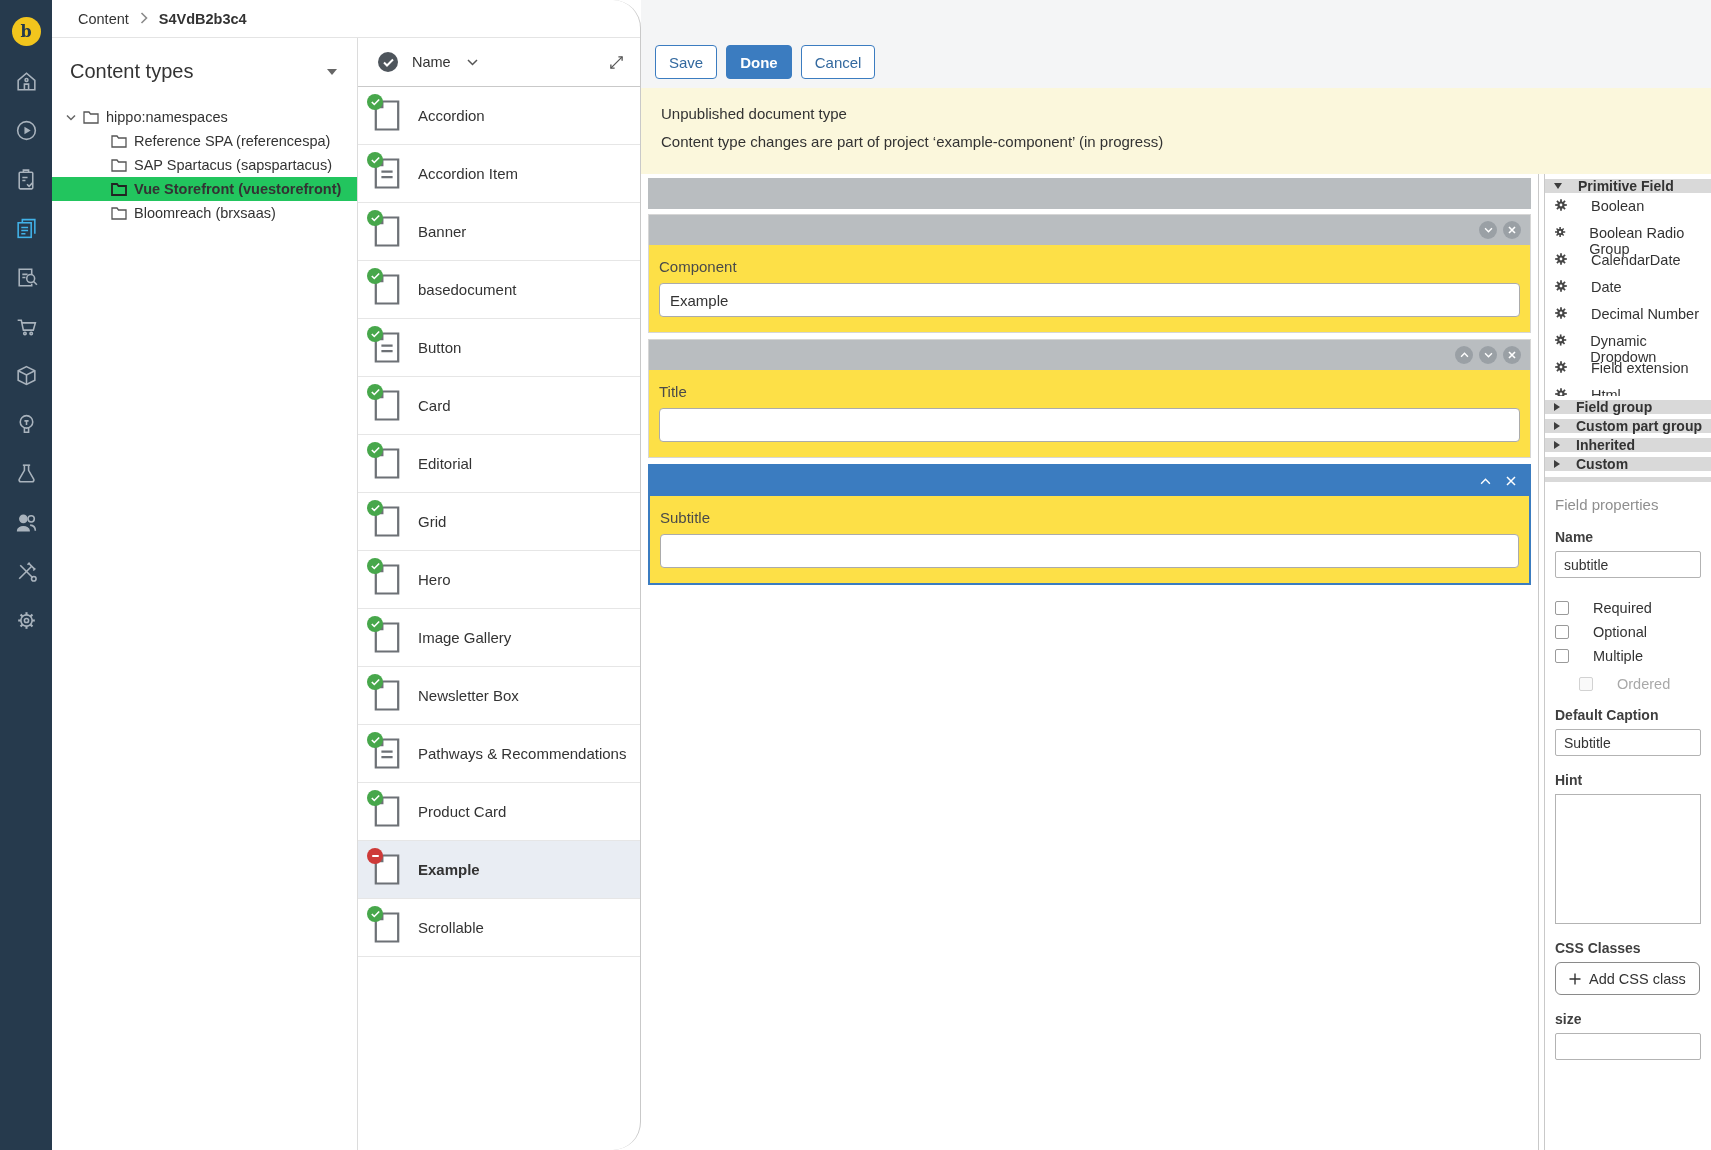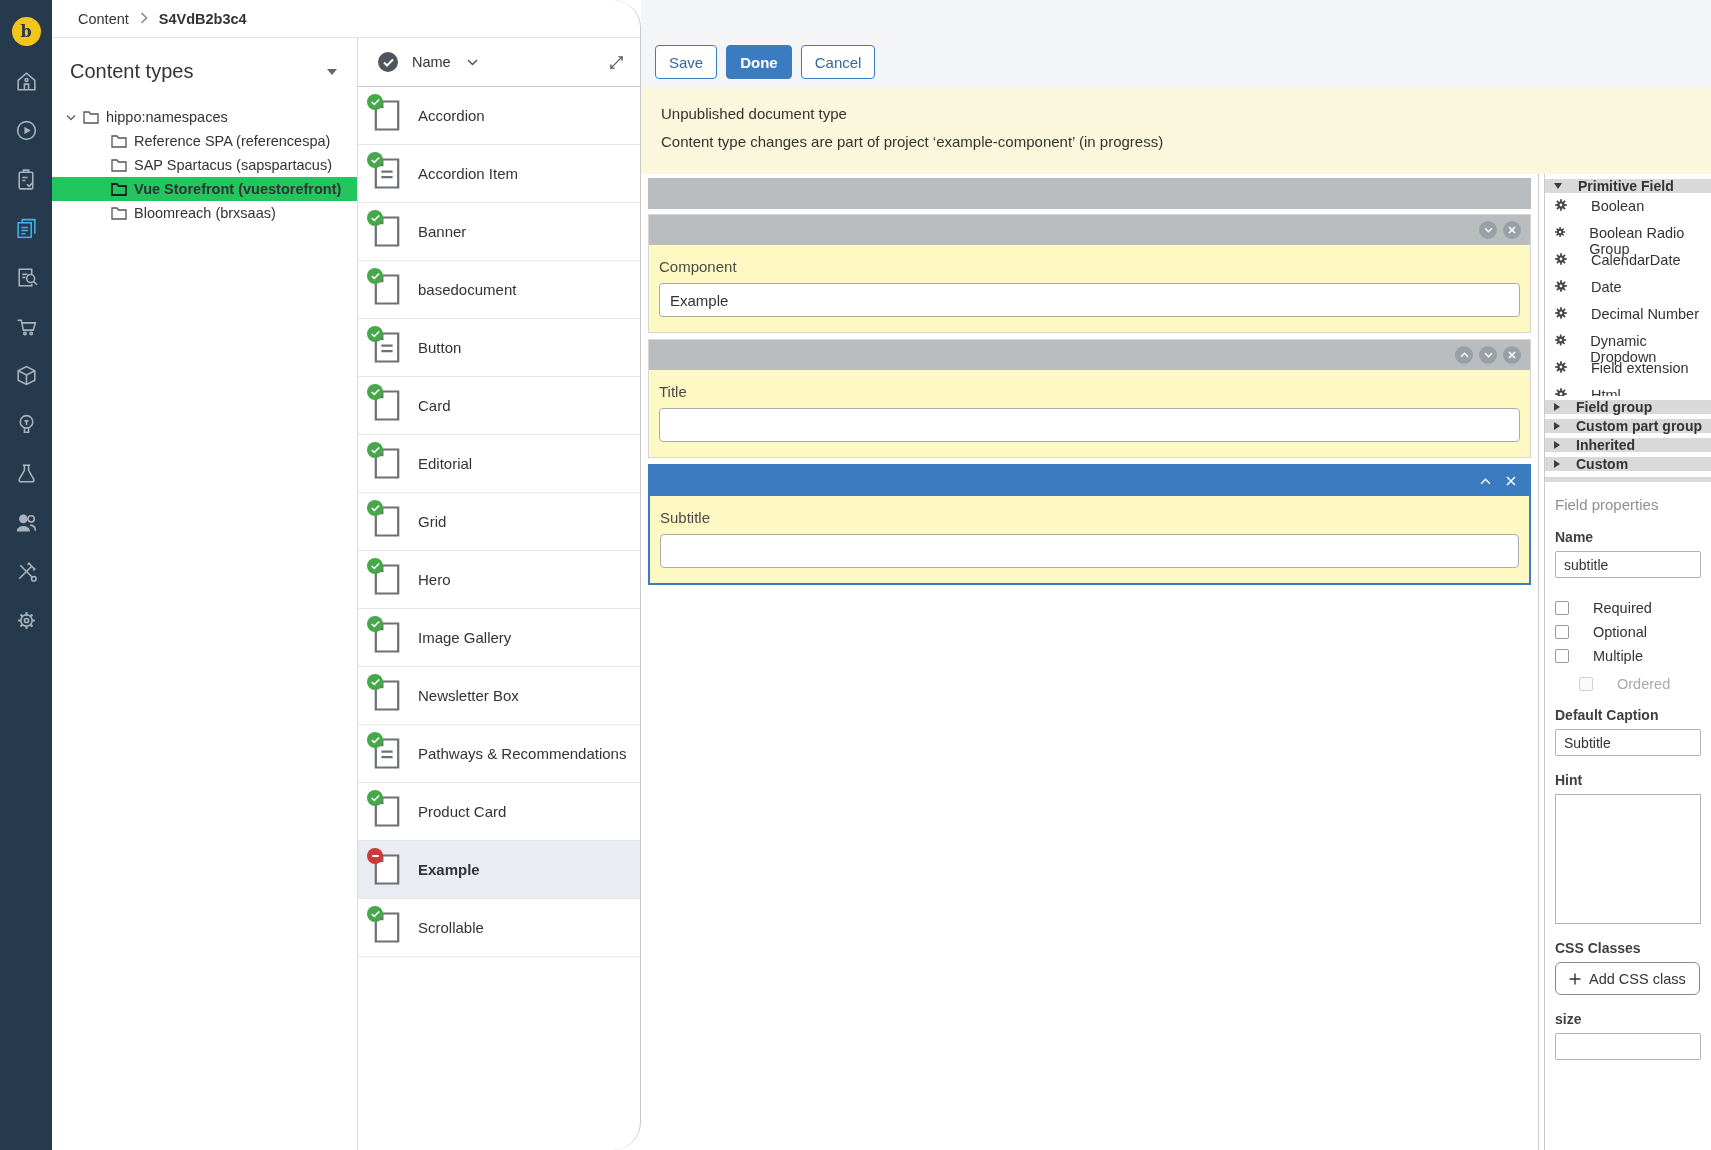--- a/index.html
+++ b/index.html
@@ -60,21 +60,21 @@
   .btn { height:34px; padding:0 13px; border-radius:4px; font-size:15px; border:1px solid #3b7cc0; background:#fff; color:#33699f; cursor:pointer; font-family:inherit; }
   .btn.primary { background:#3b7cc0; color:#fff; font-weight:600; }
   .notice-row { height:86px; flex-shrink:0; display:flex;flex-direction:column; }
   .notice { flex:1; background:#fbf7dc; padding:17px 0 0 20px; font-size:15px; color:#333; }
   .notice-line2 { margin-top:11px; }
   .notice-side { width:173px; flex-shrink:0; background:#f4f5f6; }
 
   .body-row { flex:1; min-height:0; display:flex; }
   .editor-body { flex:1; background:#fff; padding:4px 7px 0 7px; border-right:1px solid #c9c9c9; }
   .graybar-top { height:31px; background:#b9bdc0; margin-bottom:5px; }
-  .esec { border:1px solid #d6d6d6; margin-bottom:6px; background:#fef9c3; }
+  .esec { border:1px solid #d6d6d6; margin-bottom:6px; background:#fde047; }
   .esec-head { height:30px; background:#b9bdc0; display:flex; align-items:center; justify-content:flex-end; gap:6px; padding-right:9px; }
   .circle-btn { width:18px; height:18px; border-radius:50%; background:#9aa0a5; display:flex; align-items:center; justify-content:center; cursor:pointer; }
   .esec-body { padding:13px 10px 15px 10px; }
   .esec-label { font-size:15px; color:#4a4a4a; }
   .esec-input { margin-top:8px; display:block; height:34px; width:100%; border:1px solid #ababab; border-radius:4px; padding:0 10px; font-size:15px; color:#333; font-family:inherit; }
   .esec.selected { border:2px solid #3b7cc0; }
   .esec.selected .esec-head { background:#3b7cc0; gap:15px; padding-right:13px; }
   .plain-btn { display:flex; align-items:center; justify-content:center; cursor:pointer; }
 
   

